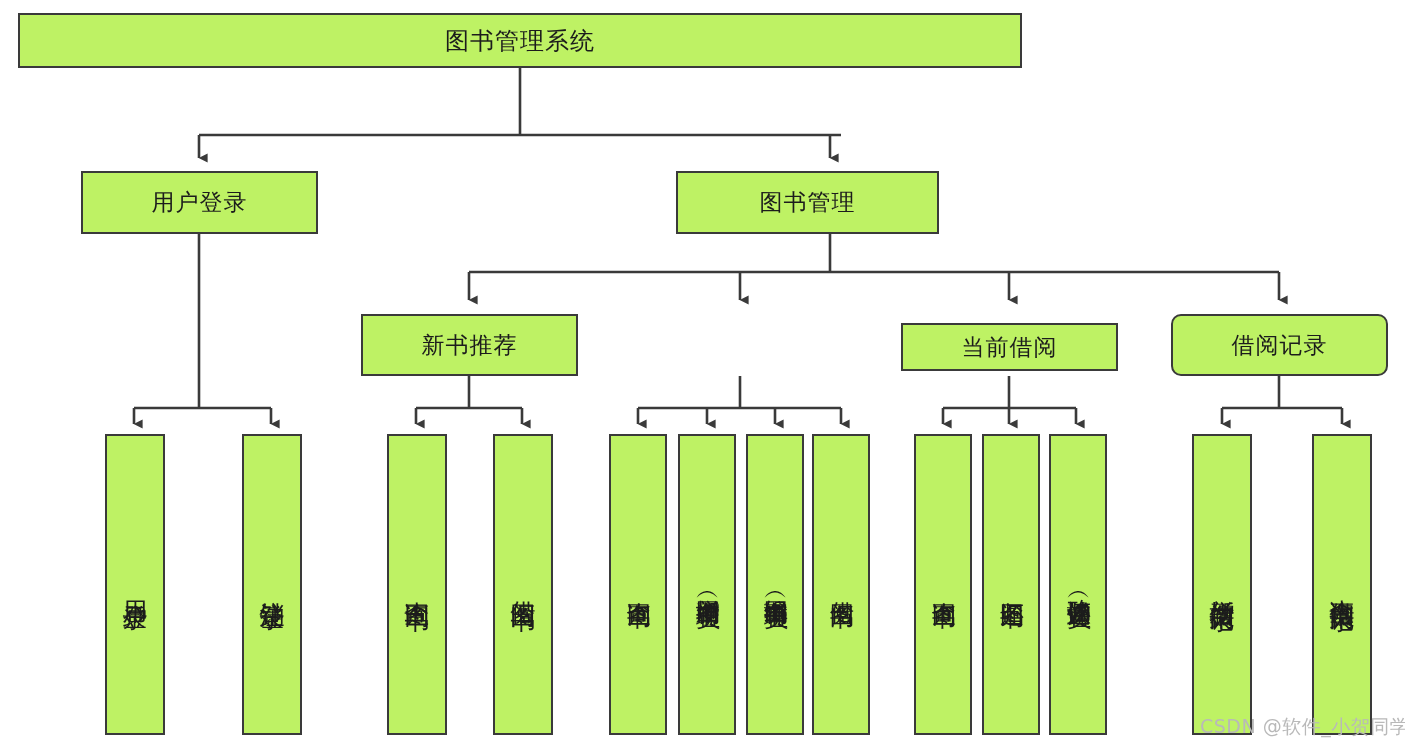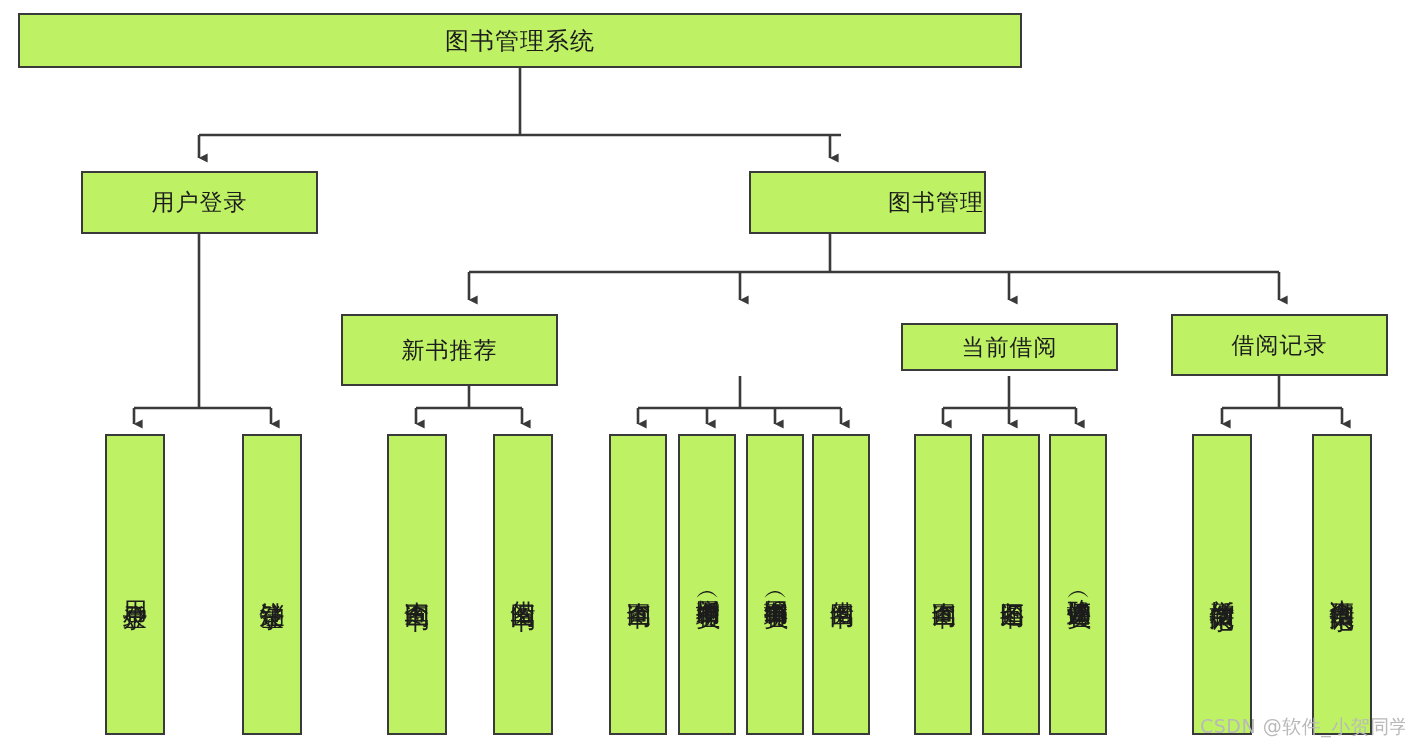--- a/index.html
+++ b/index.html
@@ -121,31 +121,31 @@
     </g>
   </svg>
 
   <div class="node node-root" style="left:18px; top:13px; width:1004px; height:55px;">
     <span class="node-h">图书管理系统</span>
   </div>
 
   <div class="node" style="left:81px; top:171px; width:237px; height:63px;">
     <span class="node-h">用户登录</span>
   </div>
-  <div class="node" style="left:749px; top:171px; width:237px; height:63px;justify-content:flex-end;">
+  <div class="node" style="left:676px; top:171px; width:263px; height:63px;">
     <span class="node-h">图书管理</span>
   </div>
 
-  <div class="node" style="left:341px; top:314px; width:217px; height:72px;">
+  <div class="node" style="left:361px; top:314px; width:217px; height:62px;">
     <span class="node-h">新书推荐</span>
   </div>
   <div class="node" style="left:901px; top:323px; width:217px; height:48px;text-align:center;">
     <span class="node-h">当前借阅</span>
   </div>
-  <div class="node" style="left:1171px; top:314px; width:217px; height:62px;">
+  <div class="node" style="left:1171px; top:314px; width:217px; height:62px;border-radius:10px;">
     <span class="node-h">借阅记录</span>
   </div>
 
   <div class="node node-leaf" style="left:105px; top:434px; width:60px; height:301px;">
     <span class="node-v">用户登录</span>
   </div>
   <div class="node node-leaf" style="left:242px; top:434px; width:60px; height:301px;">
     <span class="node-v">注销登录</span>
   </div>
 

